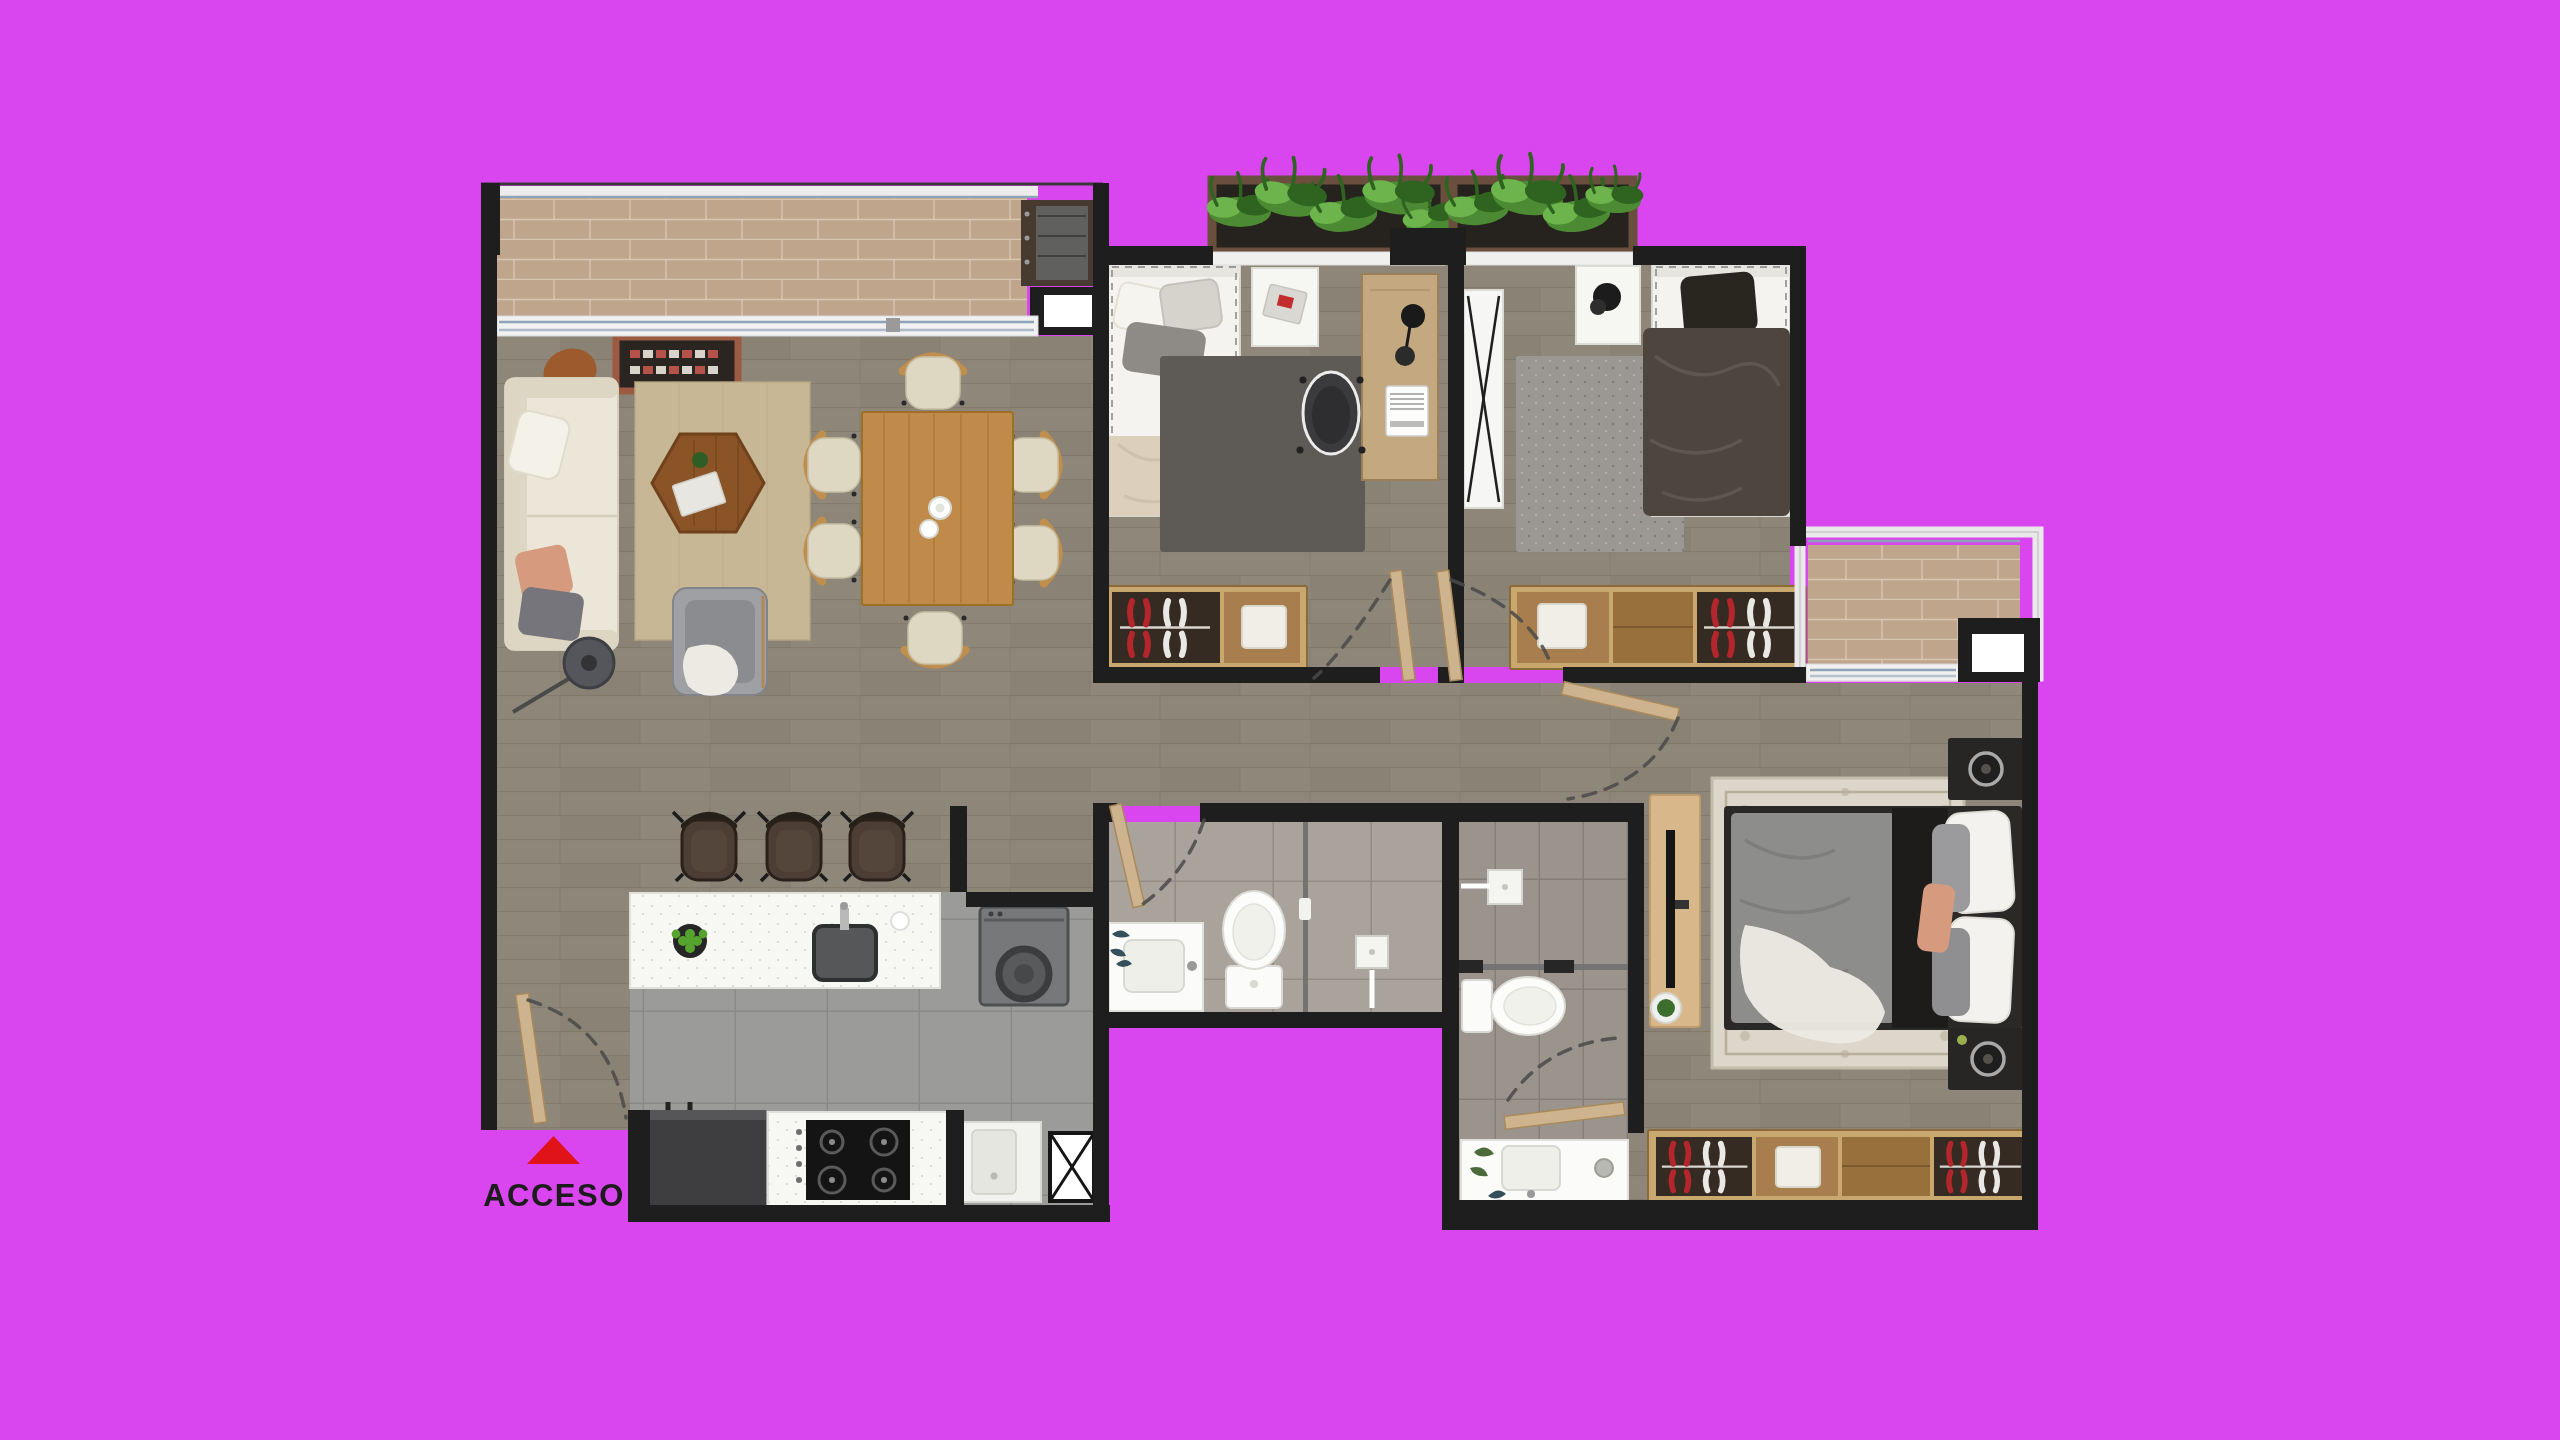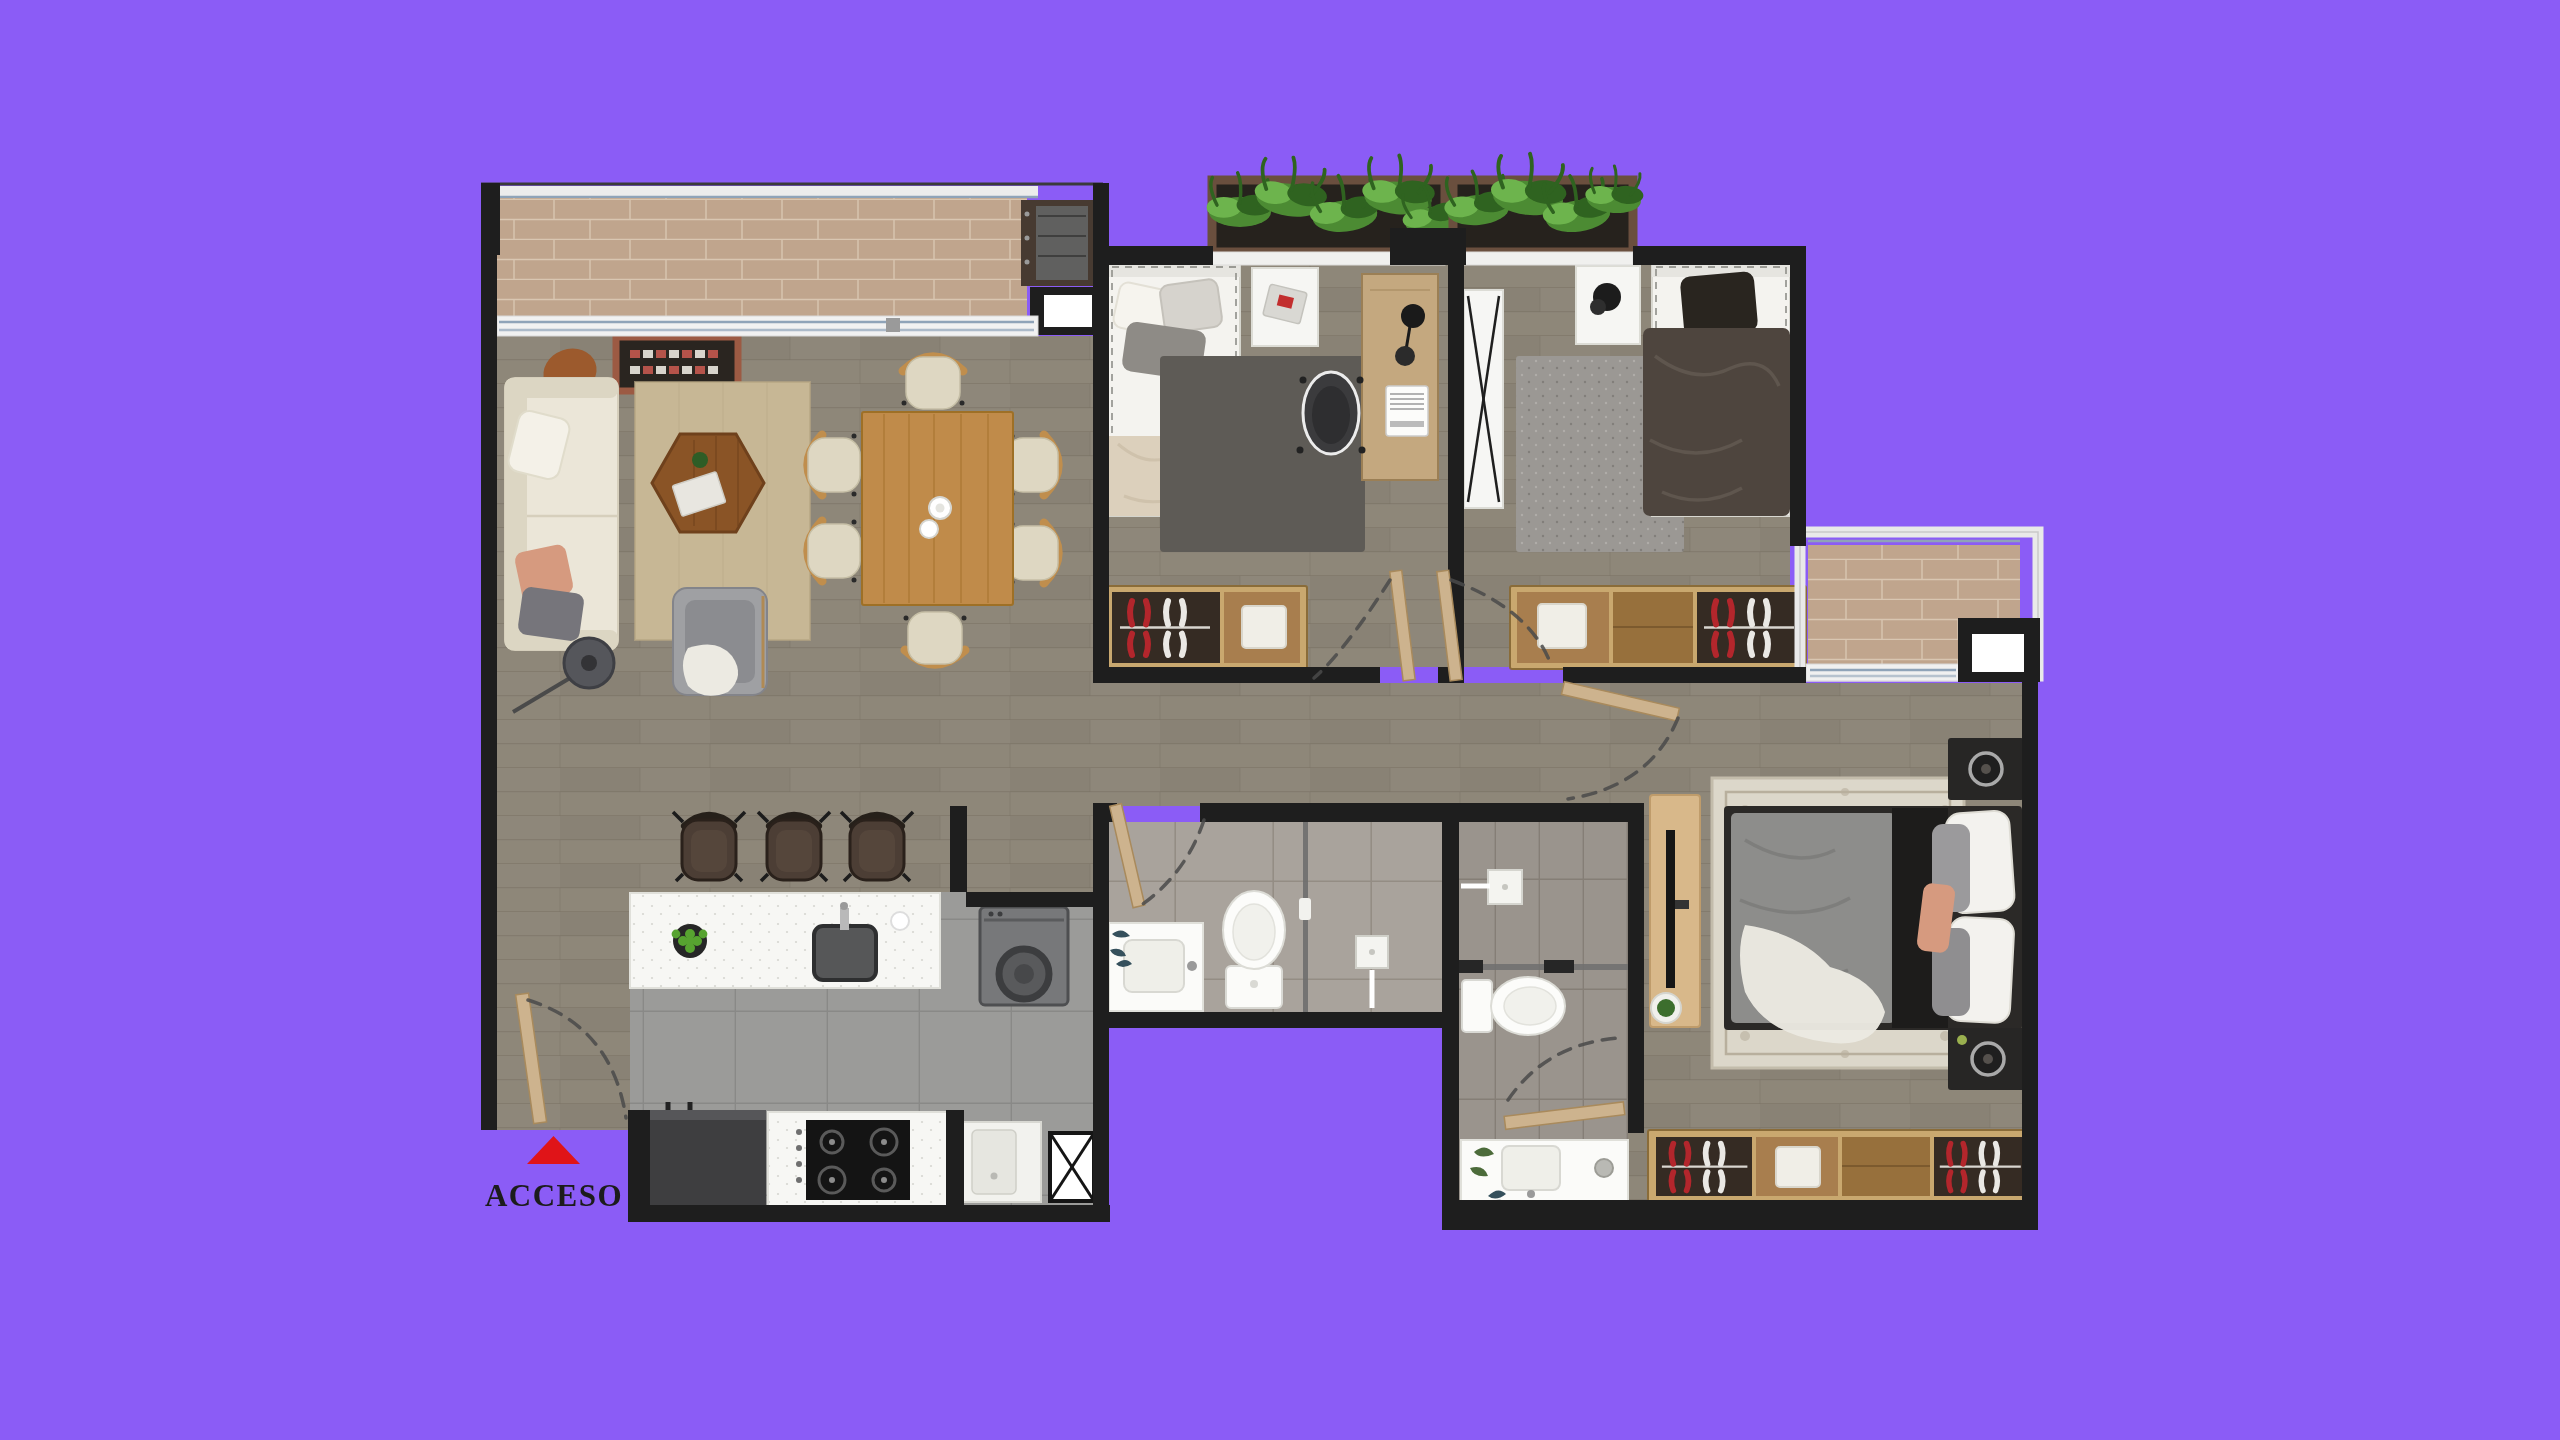--- a/index.html
+++ b/index.html
@@ -1,16 +1,16 @@
 <!DOCTYPE html>
 <html style="--p-wall: #1e1e1e; --p-floorWood: #8e8779; --p-floorWoodLine: #776f61; --p-balconyTile: #c0a58d; --p-balconyLine: #d9c6b1; --p-kitchenTile: #9b9b99; --p-kitchenLine: #898987; --p-bathTile: #a9a39c; --p-bathLine: #948d84; --p-bath2Tile: #9a948d; --p-bath2Line: #857e76; --p-railing: #ececec; --p-glassBlue: #8fa3b8; --p-counter: #f7f7f4; --p-counterDot: #d7d7d2; --p-sofa: #ebe6d8; --p-sofaShade: #dcd6c3; --p-rugBeige: #c7b795; --p-rugDark: #5e5b56; --p-rugGray: #9b9894; --p-rugOrnate: #dcd7ca; --p-rugOrnateLine: #b8af9d; --p-tableWood: #c08b4a; --p-tableWoodDark: #a8742f; --p-coffeeWood: #8a5426; --p-chairCushion: #ded7c2; --p-chairWood: #c08e4d; --p-stool: #4c3e35; --p-armGray: #9fa0a3; --p-salmon: #d69a7f; --p-pillowGray: #8e8b86; --p-appliance: #3e3e40; --p-washer: #77787a; --p-hob: #141414; --p-doorWood: #cdb38e; --p-doorEdge: #a98a5c; --p-dash: #4a4a4a; --p-planterBox: #6a4f3e; --p-soil: #26221d; --p-plant: #4c8b33; --p-plantDark: #2f6320; --p-plantLight: #6db44d; --p-closetFrame: #c9a86f; --p-closetWood: #a87e4e; --p-closetWoodDark: #97703c; --p-closetDark: #352b23; --p-clothesRed: #b3262c; --p-clothesWhite: #eae8e4; --p-duvet2: #4e453e; --p-duvetMaster: #8d8d8b; --p-bedWhite: #f4f3ef; --p-frameDark: #2b2927; --p-black: #1d1c1b; --p-tvConsole: #d8b88a; --p-slat: #c8a87c; --p-red: #e01418; --p-text: #1c1c1c; --p-white: #ffffff;"><head>
 <meta charset="utf-8">
 <style>
   html,body{margin:0;padding:0;background:#ffffff;}
-  .stage{width:2560px;height:1440px;position:relative;background:#8b5cf6;font-family:Liberation Serif, serif;}
+  .stage{width:2560px;height:1440px;position:relative;background:#d946ef;font-family:Liberation Sans, sans-serif;}
   svg{display:block}
   .wall{fill:var(--p-wall)}
   .wood{fill:url(#pat-wood)}
   .ktile{fill:url(#pat-ktile)}
   .btile1{fill:url(#pat-btile1)}
   .btile2{fill:url(#pat-btile2)}
   .baltile{fill:url(#pat-balcony)}
   .speckle{fill:url(#pat-speckle)}
   .rugspeck{fill:url(#pat-rugspeck)}
   .pw-base{fill:var(--p-floorWood)}

